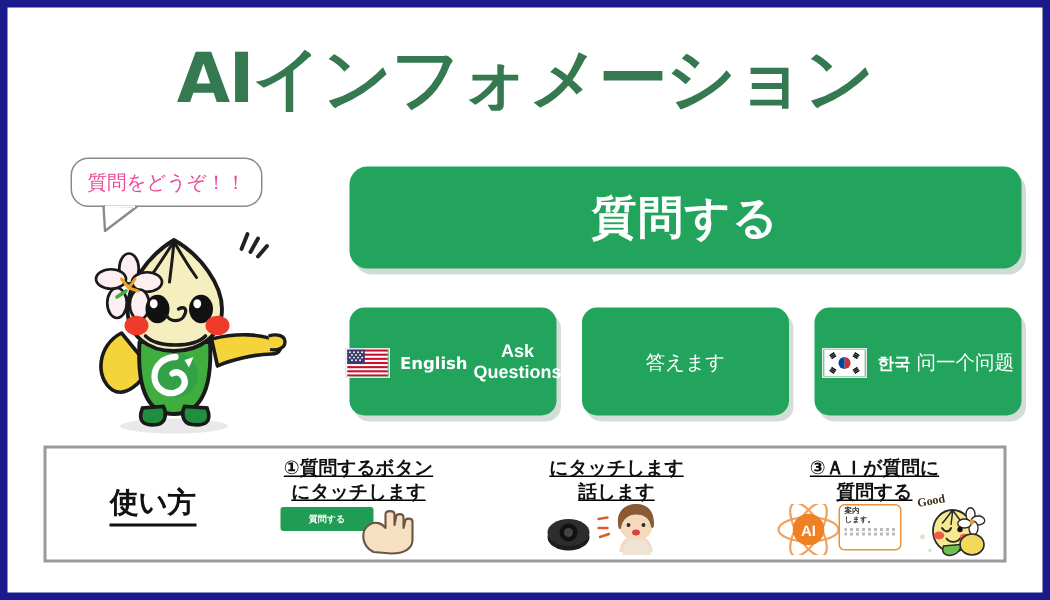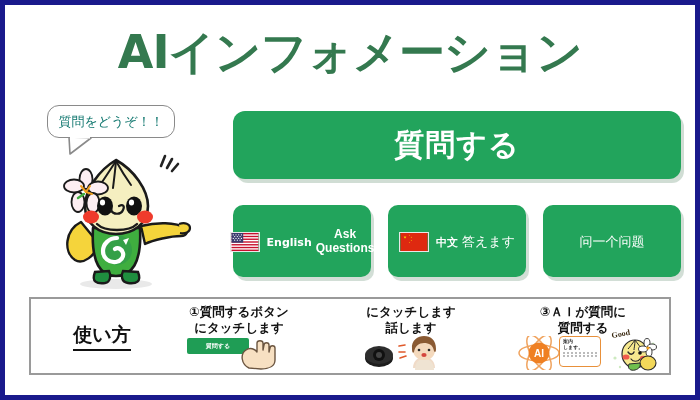--- a/index.html
+++ b/index.html
@@ -31,21 +31,21 @@
 
   
   #mascot-block { position:absolute; left:18px; top:88px; width:198px; height:200px; }
 
   #speech-bubble {
     position:absolute; left:24px; top:12px;
     width:128px; height:33px;
     border:1.6px solid #8a8a8a; border-radius:12px;
     background:#fff; display:flex; align-items:center; justify-content:center;
   }
-  #speech-bubble-text { font-size:13px; color:#0f766e; white-space:nowrap;
+  #speech-bubble-text { font-size:13px; color:#ec4899; white-space:nowrap;
     font-family:"DejaVu Sans","Liberation Sans",sans-serif; }
   .bubble-tail {
     position:absolute; left:44px; top:44px; width:26px; height:18px;
   }
 
   #mascot { position:absolute; left:30px; top:55px; width:140px; height:142px; }
 
   
   #ask-button {
     position:absolute; left:228px; top:106px; width:448px; height:68px;
@@ -84,21 +84,21 @@
     display:flex; align-items:stretch;
   }
   #howto-label-cell {
     width:122px; display:flex; align-items:center; justify-content:center;padding-left:20px;
   }
   #howto-label {
     font-size:19px; font-weight:bold; color:#111;
     border-bottom:2px solid #111; padding-bottom:1px; white-space:nowrap;
     font-family:"DejaVu Sans","Liberation Sans",sans-serif;
   }
-  .step { flex:1; position:relative; padding-top:5px; }
+  .step { flex:1; position:relative; padding-top:5px;text-decoration:underline; }
   .step-text {
     font-size:12.5px; font-weight:bold; color:#111; text-align:center;
     line-height:1.25; white-space:pre-line;
     font-family:"DejaVu Sans","Liberation Sans",sans-serif;
   }
   .step-art { position:absolute; left:0; top:35px; width:100%; height:40px; }
 
   
   #mini-ask-button {
     position:absolute; left:34px; top:4px; width:62px; height:16px;
@@ -237,37 +237,41 @@
               <circle cx="9.5" cy="8" r=".7"></circle>
           </g>
         </svg>
         <span class="lang-name">English</span>
       </div>
       <div class="lang-sub">Ask
 Questions</div>
     </div>
 
     <div class="lang-btn">
+      <div class="lang-sub cjk">答えます</div>
+    </div>
+
+    <div class="lang-btn">
       <div class="lang-top">
         <svg class="flag" viewBox="0 0 30 20">
-          <rect width="30" height="20" fill="#de2910"></rect>
-          <g fill="#ffde00">
-            <polygon points="5,3 6.1,6.2 3.3,4.2 6.7,4.2 3.9,6.2"></polygon>
-            <polygon points="10,1.6 10.5,3 9.2,2.2 10.8,2.2 9.5,3"></polygon>
-            <polygon points="12,4 12.5,5.4 11.2,4.6 12.8,4.6 11.5,5.4"></polygon>
-            <polygon points="12,7.4 12.5,8.8 11.2,8 12.8,8 11.5,8.8"></polygon>
-            <polygon points="10,9.8 10.5,11.2 9.2,10.4 10.8,10.4 9.5,11.2"></polygon>
-          </g>
-        </svg>
-        <span class="lang-name">中文</span>
-      </div>
-      <div class="lang-sub cjk">答えます</div>
-    </div>
-
-    <div class="lang-btn">
+          <rect width="30" height="20" fill="#fff"></rect>
+          <path d="M15 5.5 a4.5 4.5 0 0 1 0 9 a4.5 4.5 0 0 0 0 -9" fill="#cd2e3a"></path>
+          <path d="M15 5.5 a4.5 4.5 0 0 0 0 9 a4.5 4.5 0 0 1 0 -9" fill="#0047a0"></path>
+          <circle cx="15" cy="10" r="4.5" fill="none" stroke="none"></circle>
+          <path d="M15 5.5 a4.5 4.5 0 0 1 0 9" fill="#cd2e3a"></path>
+          <path d="M15 5.5 a4.5 4.5 0 0 0 0 9" fill="#0047a0"></path>
+          <g stroke="#111" stroke-width="1.1">
+            <path d="M4 4.6 L7.4 2.4 M4.7 5.7 L8.1 3.5 M5.4 6.8 L8.8 4.6"></path>
+            <path d="M21.2 15.4 L24.6 13.2 M21.9 16.5 L25.3 14.3 M22.6 17.6 L26 15.4"></path>
+            <path d="M4 15.4 L7.4 17.6 M4.7 14.3 L8.1 16.5 M5.4 13.2 L8.8 15.4"></path>
+            <path d="M21.2 4.6 L24.6 6.8 M21.9 3.5 L25.3 5.7 M22.6 2.4 L26 4.6"></path>
+          </g>
+        </svg>
+        <span class="lang-name">한국</span>
+      </div>
       <div class="lang-sub cjk">问一个问题</div>
     </div>
   </div>
 
   <div id="howto-panel">
 
     <div id="howto-label-cell">
       <span id="howto-label">使い方</span>
     </div>
 

